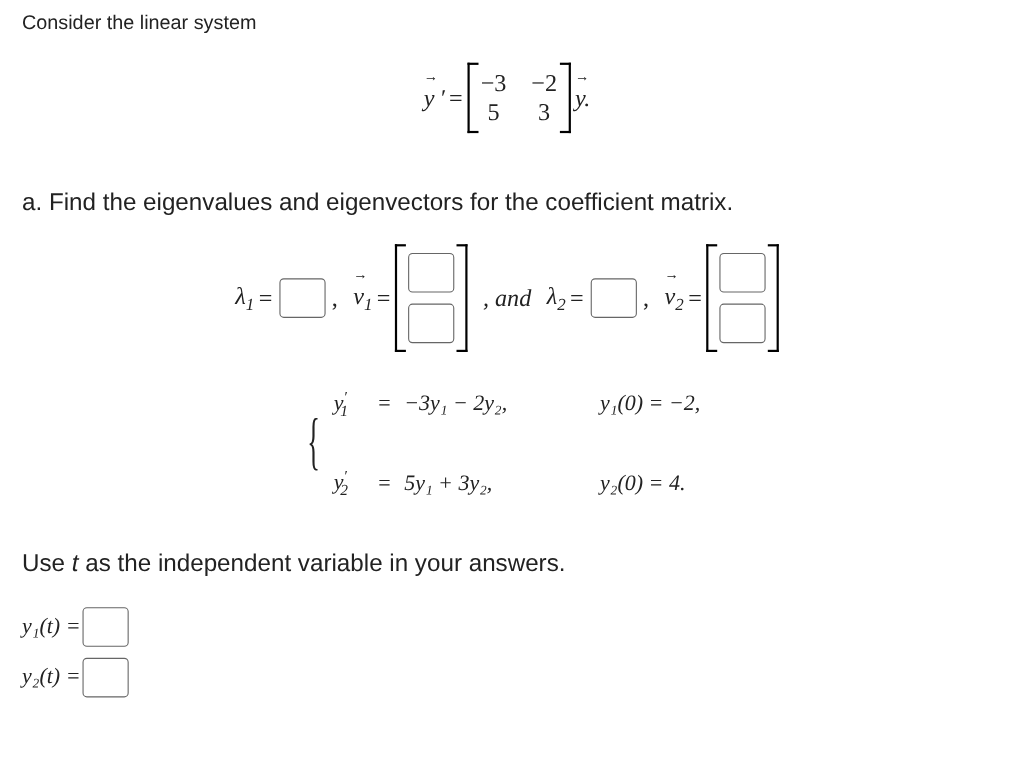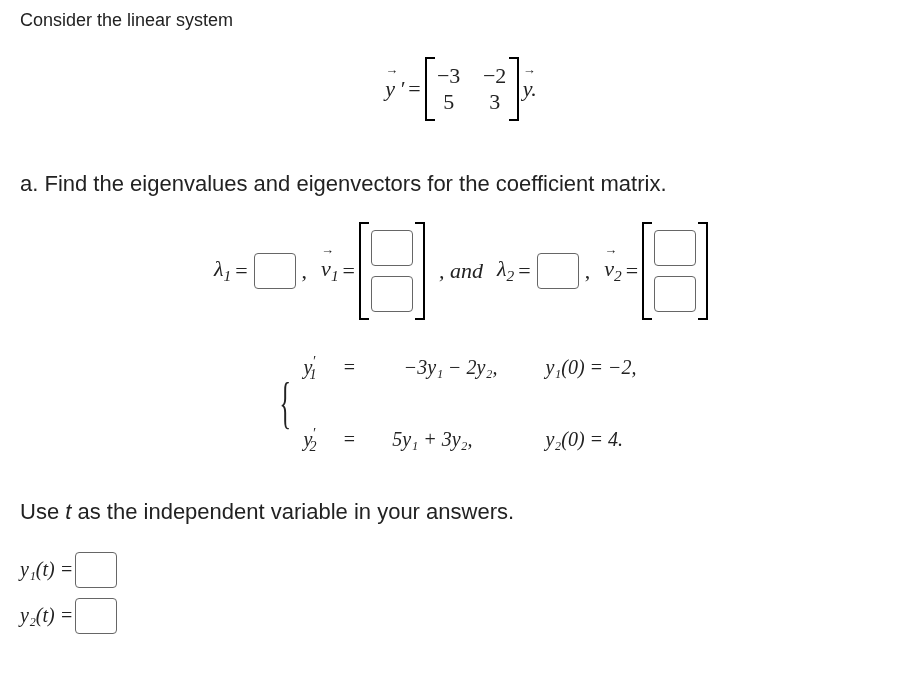--- a/index.html
+++ b/index.html
@@ -85,27 +85,27 @@
     </span>
   </div>
 </div>
 
 <div class="part">
   <div class="eq-wide" style="margin-top:25px;">
     <div class="brace-system">
       <div class="sys-row">
         <span class="ital" style="min-width:28px;">y<span class="sup">′</span><span class="sub" style="margin-left:-6px;">1</span></span>
         <span style="min-width:20px;text-align:center;">=</span>
-        <span class="ital" style="min-width:130px;text-align:right;">−3y₁ − 2y₂,</span>
+        <span class="ital" style="min-width:130px;text-align:left;">−3y₁ − 2y₂,</span>
         <span class="ital rhs-col">y₁(0) = −2,</span>
       </div>
       <div class="sys-row">
         <span class="ital" style="min-width:28px;">y<span class="sup">′</span><span class="sub" style="margin-left:-6px;">2</span></span>
         <span style="min-width:20px;text-align:center;">=</span>
-        <span class="ital" style="min-width:130px;text-align:center;margin-top:41px;">5y₁ + 3y₂,</span>
+        <span class="ital" style="min-width:130px;text-align:left;margin-top:41px;">5y₁ + 3y₂,</span>
         <span class="ital rhs-col">y₂(0) = 4.</span>
       </div>
     </div>
   </div>
 
   <div class="part-label" style="margin-top:40px;">
     Use <span class="ital">t</span> as the independent variable in your answers.
   </div>
 
   <div style="margin-top:25px;">

